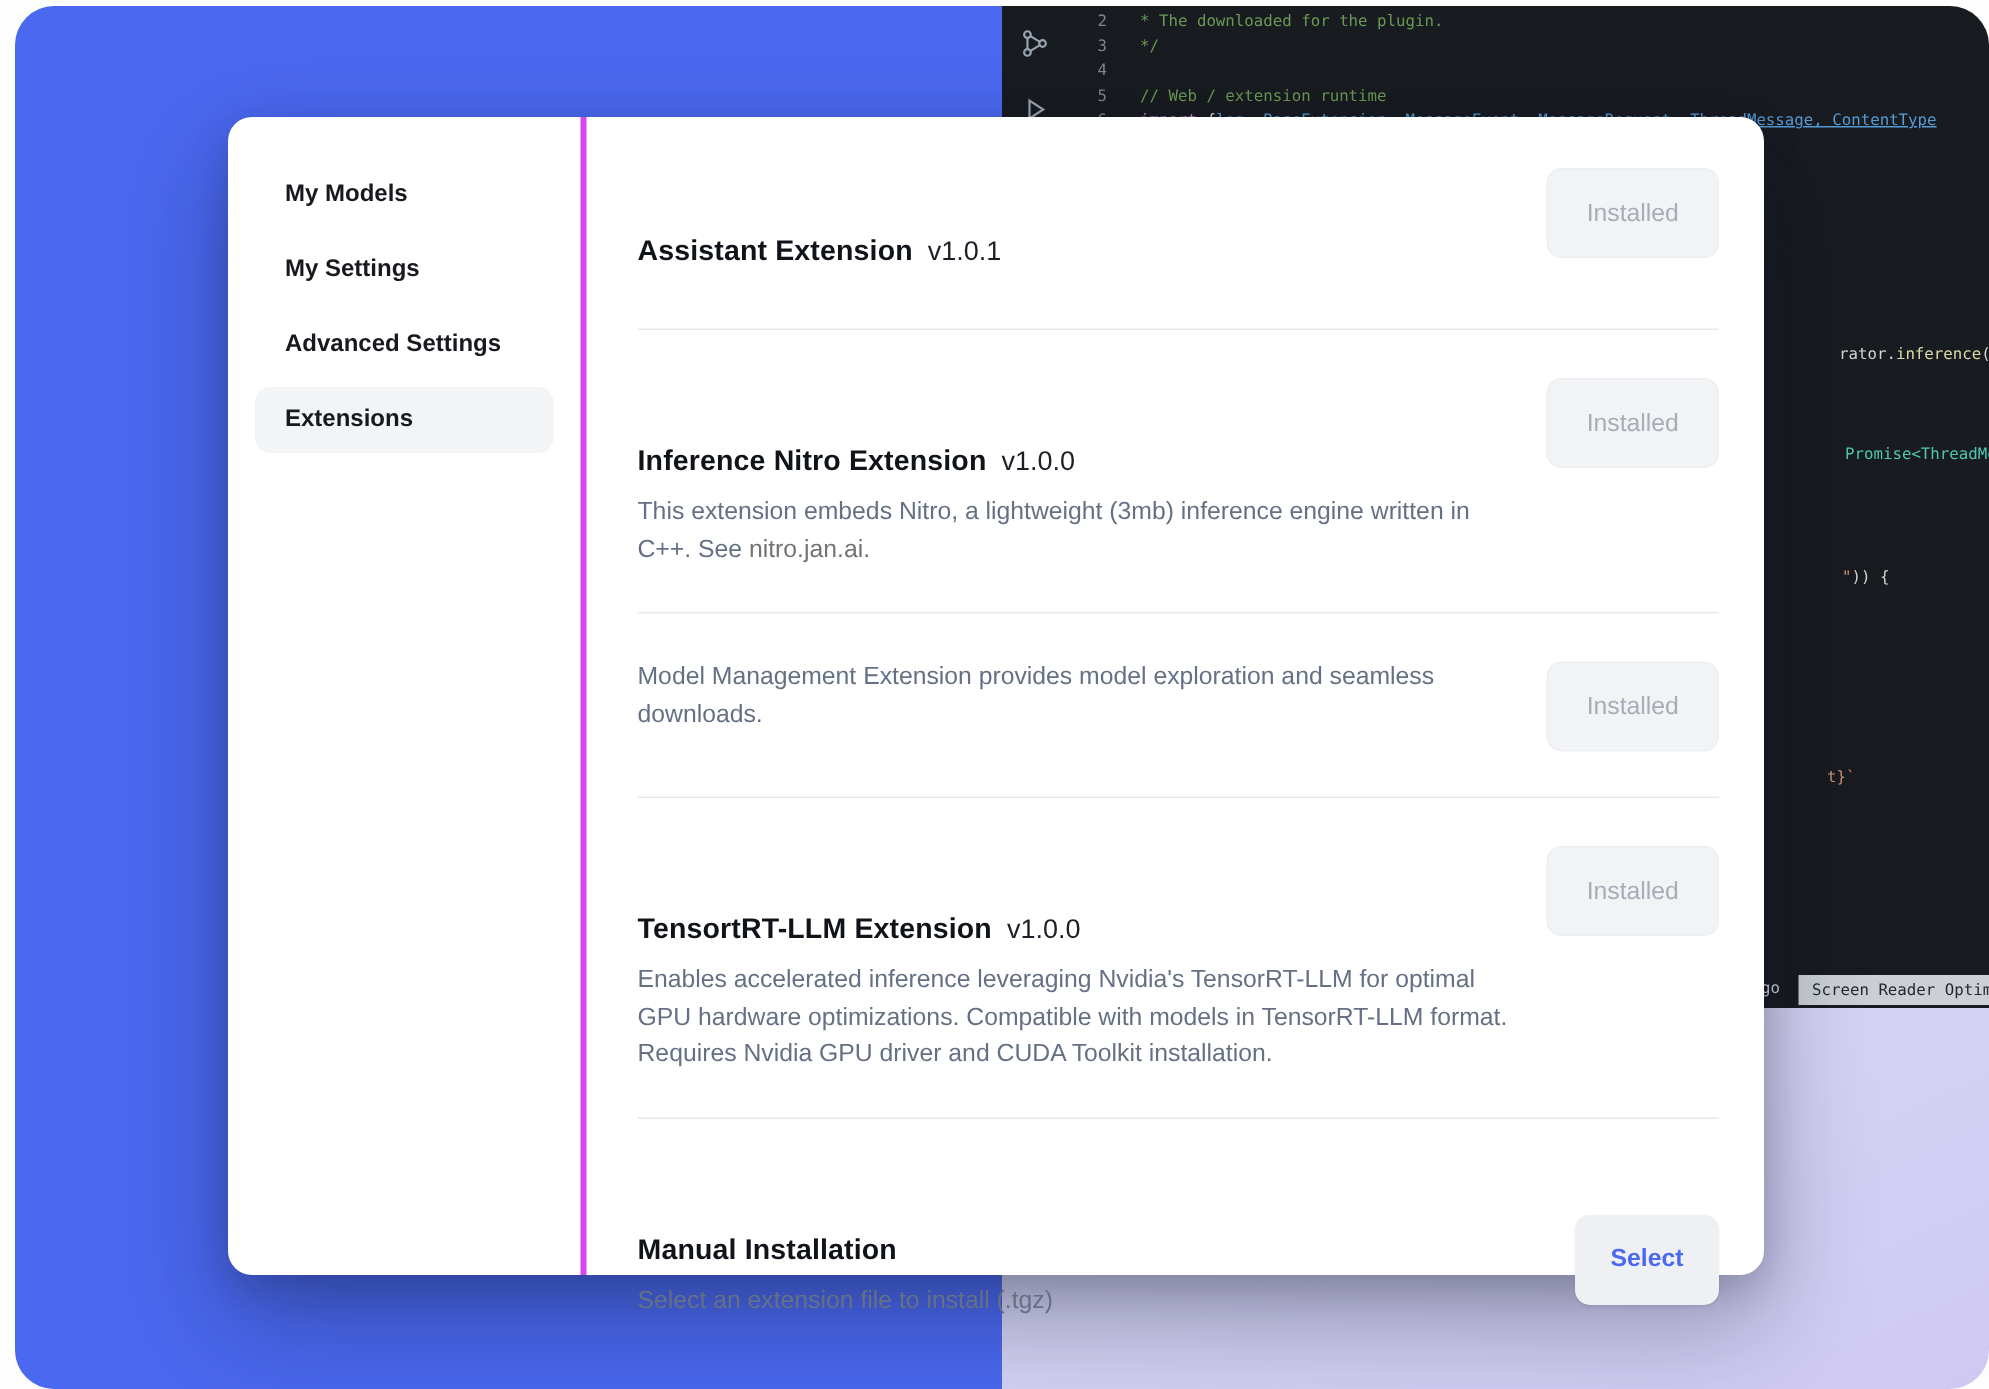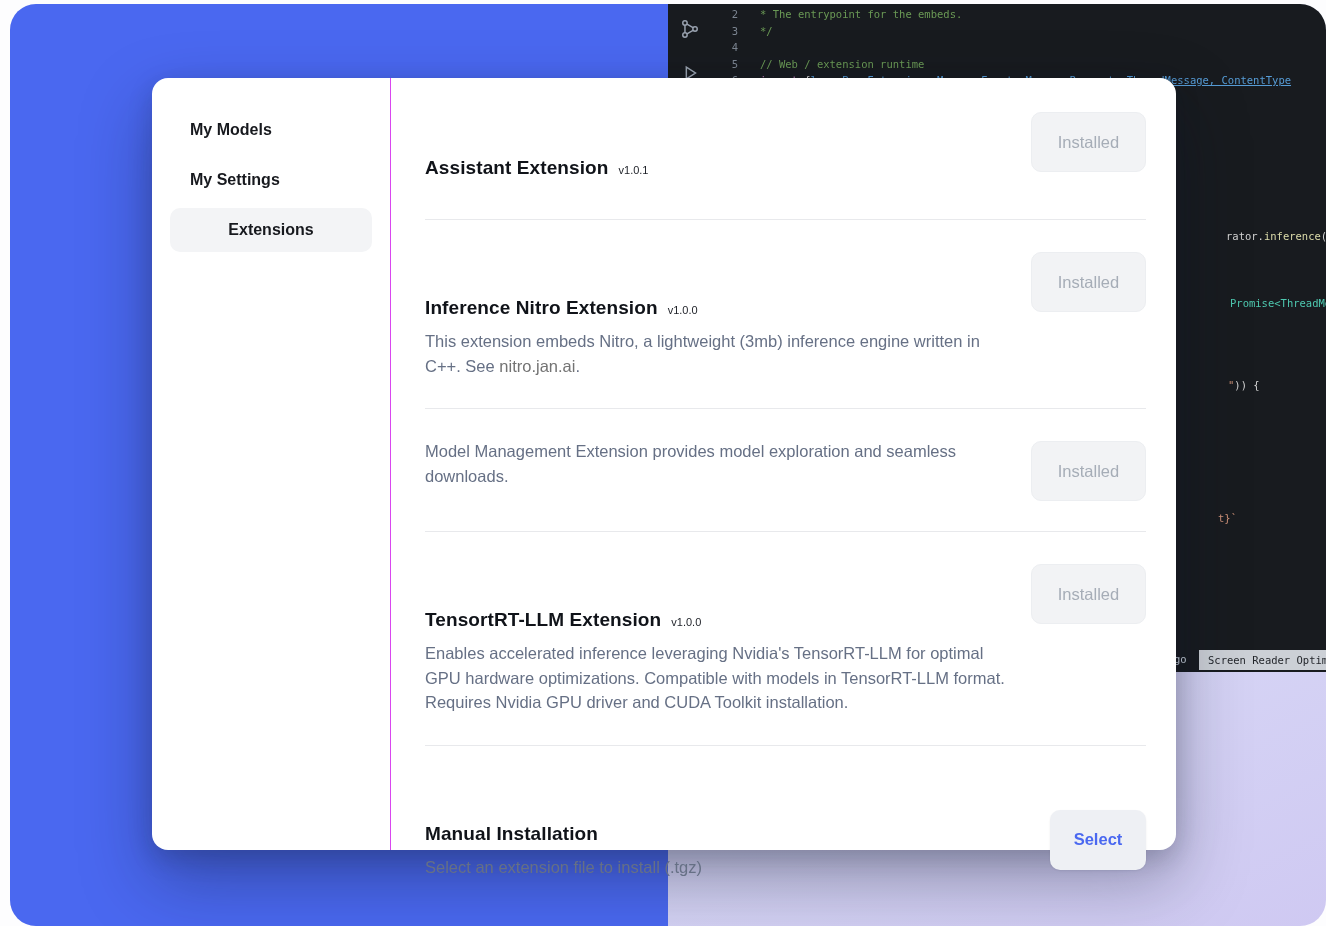--- a/index.html
+++ b/index.html
@@ -39,36 +39,36 @@
   .frag-4 { left:502px; top:508px; }
   .status-row { position:absolute; left:0; bottom:2px; width:100%; height:20px; }
   .status-go { position:absolute; left:506px; top:3px; color:#cfd8e3;text-align:right; }
   .status-badge { position:absolute; left:531px; top:0; height:20px; line-height:20px;
                   padding:0 9px; background:#ccd0d6; color:#24272c; white-space:nowrap; }
 
   
   .modal { position:absolute; left:152px; top:78px; width:1024px; height:772px;
            background:#ffffff; border-radius:16px; display:flex;
            box-shadow:0 30px 70px rgba(15,23,42,.35), 0 8px 24px rgba(15,23,42,.18); }
-  .sidebar { width:239px; flex:0 0 239px; border-right:1px solid #d946ef;
+  .sidebar { width:239px; flex:0 0 239px; border-right:4px solid #d946ef;
              padding:30px 18px 0 18px; }
   .side-item { height:44px; line-height:44px; padding:0 20px; margin-bottom:6px;
                font-size:16px; font-weight:700; color:#17191e; border-radius:10px;
                cursor:pointer; white-space:nowrap; }
-  .side-item.active { background:#f3f4f6;text-align:center; }
+  .side-item.active { background:#f3f4f6; }
 
   .content { flex:1; padding:0 30px 0 34px; }
   .row { display:flex; justify-content:space-between; align-items:flex-start;
          padding:30px 0; border-bottom:1px solid #e8e9ec; }
   .row.first { padding-top:32px; }
   .row.last { border-bottom:none; }
   .row-text { width:585px; }
   .row-title { display:flex; align-items:baseline; margin-bottom:10px;margin-top:47px; }
   .ext-name { font-size:19px; font-weight:700; color:#101319; letter-spacing:.1px; }
-  .ext-version { font-size:11px; font-weight:400; color:#1c1f26; margin-left:10px; }
+  .ext-version { font-size:18px; font-weight:400; color:#1c1f26; margin-left:10px; }
   .ext-desc { font-size:16.5px; line-height:24.5px; color:#667085; }
   .link { color:#737373; text-decoration:none; cursor:pointer; }
 
   .btn { border:none; border-radius:10px; height:60px; font-size:16.5px;
          font-family:"Liberation Sans", sans-serif; cursor:pointer; }
   .btn-installed { width:115px; margin-top:2px; background:#f2f3f5;
                    border:1px solid #eceef1; color:#a6adb7; font-weight:500; }
   .btn-select { width:96px; margin-top:34px; background:#eef0f4; color:#4a68f0;
                 font-weight:700; box-shadow:0 1px 2px rgba(16,24,40,.08); }
 </style>
@@ -93,21 +93,21 @@
 
     <div class="gutter">
       <div>2</div>
       <div>3</div>
       <div>4</div>
       <div>5</div>
       <div>6</div>
     </div>
 
     <div class="code">
-      <div class="code-line tok-comment">* The entrypoint for the embeds.</div>
+      <div class="code-line tok-comment">* The downloaded for the plugin.</div>
       <div class="code-line tok-comment">*/</div>
       <div class="code-line"></div>
       <div class="code-line tok-comment">// Web / extension runtime</div>
       <div class="code-line"><span class="tok-kw">import</span><span class="tok-plain"> {</span><span class="tok-ident">log, BaseExtension, MessageEvent, MessageRequest, ThreadMessage, ContentType</span></div>
     </div>
 
     <div class="frag frag-1"><span class="tok-plain">rator.</span><span class="tok-fn">inference</span><span class="tok-plain">(data));</span></div>
     <div class="frag frag-2 tok-type">Promise&lt;ThreadMessage&gt;</div>
     <div class="frag frag-3"><span class="tok-str">"</span><span class="tok-plain">)) {</span></div>
     <div class="frag frag-4 tok-str">t}`</div>
@@ -116,20 +116,21 @@
       <span class="status-go">go</span>
       <span class="status-badge">Screen Reader Optimize</span>
     </div>
   </div>
 </div>
 
 <div class="modal">
   <div class="sidebar">
     <div class="side-item">My Models</div>
     <div class="side-item">My Settings</div>
+    <div class="side-item">Advanced Settings</div>
     <div class="side-item active">Extensions</div>
   </div>
 
   <div class="content">
 
     <div class="row first">
       <div class="row-text">
         <div class="row-title">
           <span class="ext-name">Assistant Extension</span>
           <span class="ext-version">v1.0.1</span>

